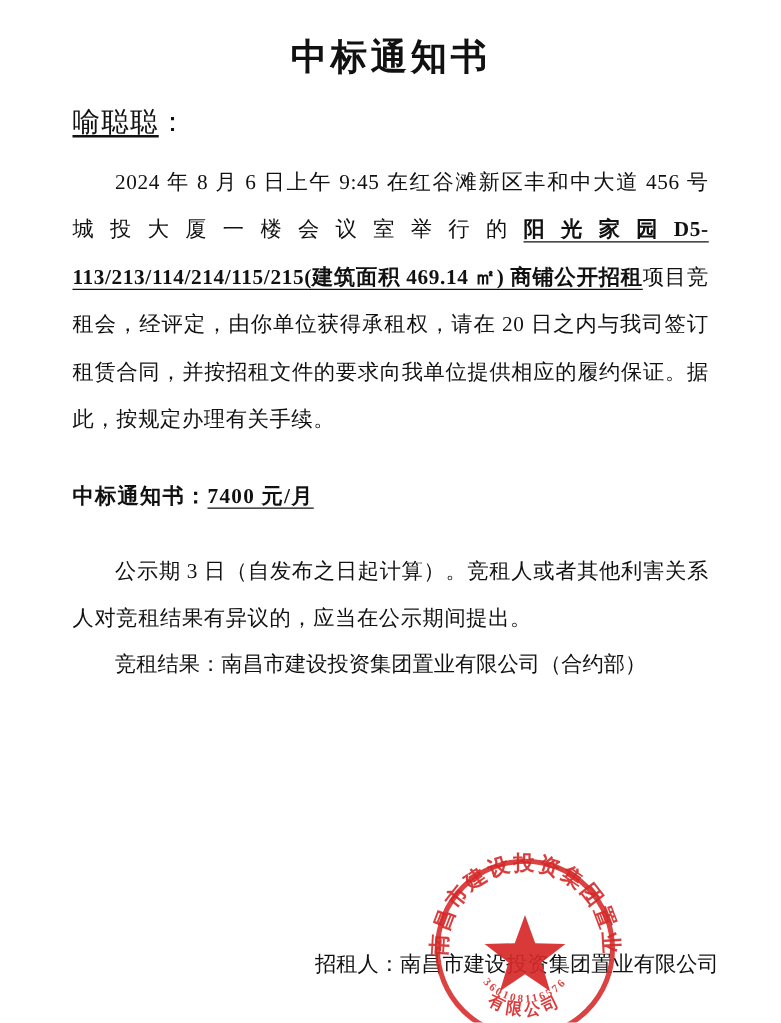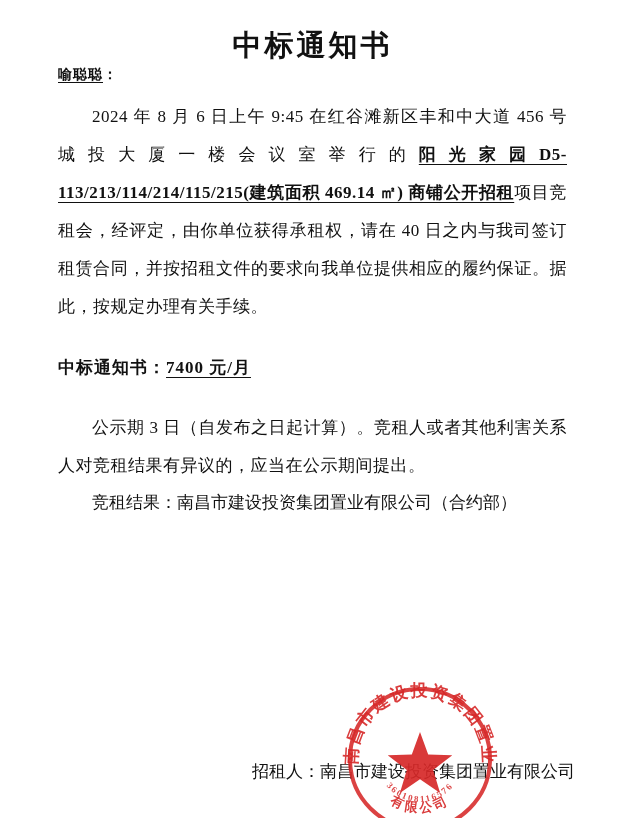--- a/index.html
+++ b/index.html
@@ -21,26 +21,26 @@
     height: 818px;
     box-sizing: border-box;
     padding: 0 58px;
   }
   .doc-title {
     text-align: center;
     font-size: 29px;
     font-weight: bold;
     letter-spacing: 3px;
     margin-top: 26px;
-    margin-bottom: 0;
+    margin-bottom: 17px;
     font-family: "Liberation Serif", "DejaVu Serif", serif;
   }
   .addressee {
-    font-size: 14px;
-    font-weight: bold;
+    font-size: 22px;
+    font-weight: normal;
     letter-spacing: 1px;
   }
   .addressee .name {
     text-decoration: underline;
     text-underline-offset: 3px;
   }
   .body-para {
     font-size: 17px;
     line-height: 38px;
     text-align: justify;
@@ -109,21 +109,21 @@
 
 <div class="page">
 
   <div class="doc-title">中标通知书</div>
 
   <div class="addressee">
     <span class="name">喻聪聪</span><span>：</span>
   </div>
 
   <div class="body-para indent">
-    <span>2024 年 8 月 6 日上午 9:45 在红谷滩新区丰和中大道 456 号 城 投 大 厦 一 楼 会 议 室 举 行 的 </span><span class="u">阳 光 家 园 D5-113/213/114/214/115/215(建筑面积 469.14 ㎡) 商铺公开招租</span><span>项目竞租会，经评定，由你单位获得承租权，请在 40 日之内与我司签订租赁合同，并按招租文件的要求向我单位提供相应的履约保证。据此，按规定办理有关手续。</span>
+    <span>2024 年 8 月 6 日上午 9:45 在红谷滩新区丰和中大道 456 号 城 投 大 厦 一 楼 会 议 室 举 行 的 </span><span class="u">阳 光 家 园 D5-113/213/114/214/115/215(建筑面积 469.14 ㎡) 商铺公开招租</span><span>项目竞租会，经评定，由你单位获得承租权，请在 20 日之内与我司签订租赁合同，并按招租文件的要求向我单位提供相应的履约保证。据此，按规定办理有关手续。</span>
   </div>
 
   <div class="result-line">
     <span>中标通知书：</span><span class="result-value">7400 元/月</span>
   </div>
 
   <div class="notice-block">
     <div class="body-para indent">公示期 3 日（自发布之日起计算）。竞租人或者其他利害关系人对竞租结果有异议的，应当在公示期间提出。</div>
     <div class="info-line">竞租结果：南昌市建设投资集团置业有限公司（合约部）</div>
   </div>

